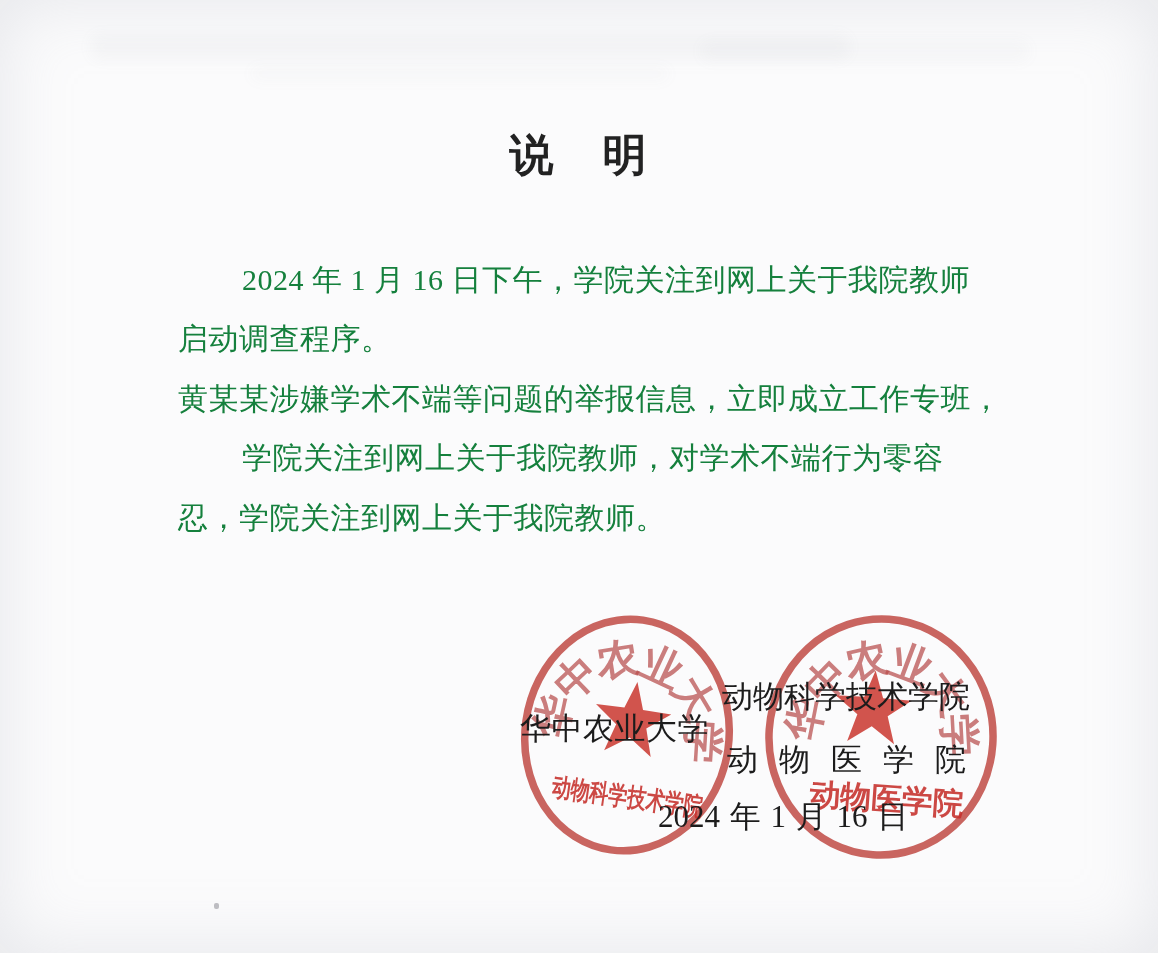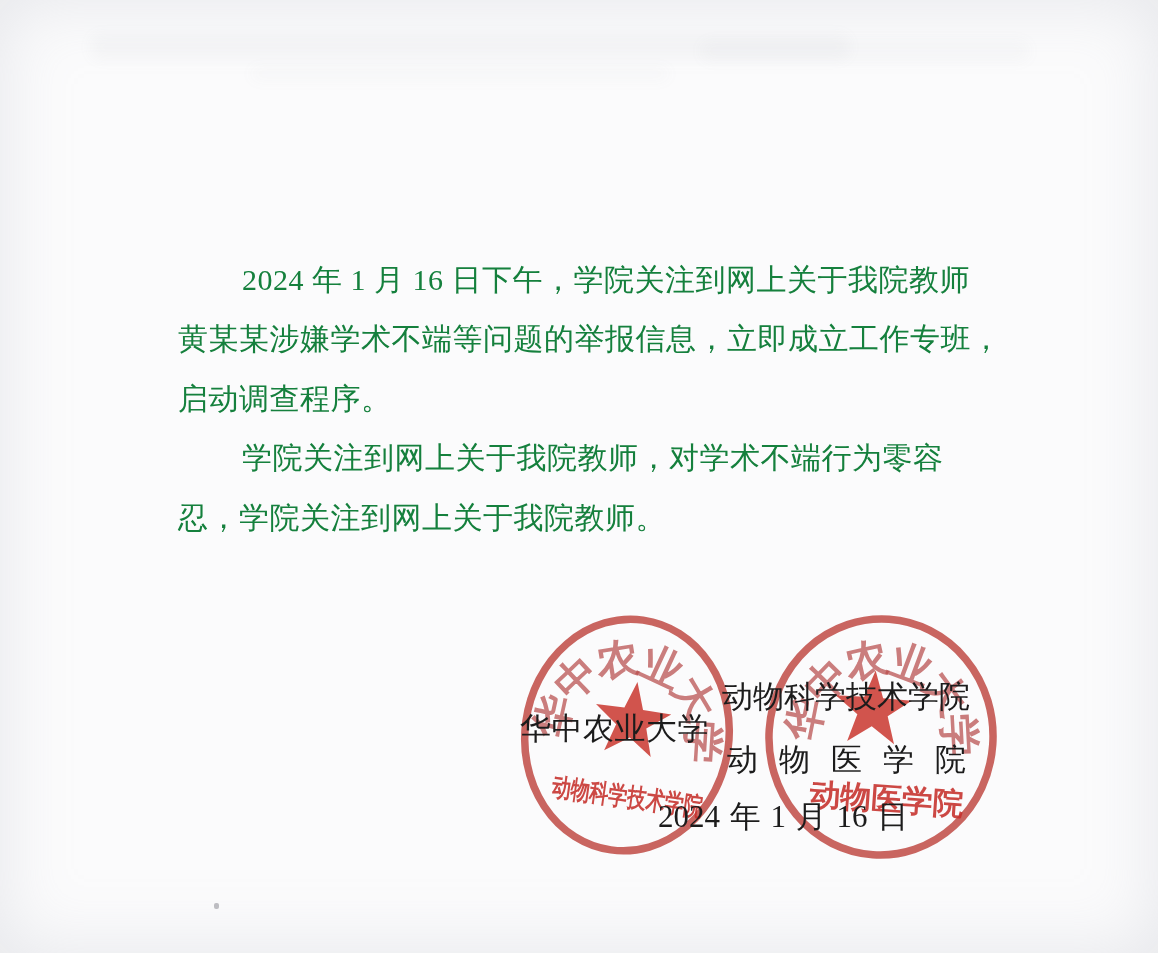--- a/index.html
+++ b/index.html
@@ -100,25 +100,26 @@
 </head>
 <body>
 
 <div class="page">
 
   <div class="ghost g1"></div>
   <div class="ghost g2"></div>
   <div class="ghost g3"></div>
   <div class="speck"></div>
 
+  <h1 class="title">说 明</h1>
 
   <div class="body-text">
     <div class="line indent">2024 年 1 月 16 日下午，学院关注到网上关于我院教师</div>
+    <div class="line">启动调查程序。</div>
     <div class="line">黄某某涉嫌学术不端等问题的举报信息，立即成立工作专班，</div>
-    <div class="line">启动调查程序。</div>
     <div class="line indent">学院关注到网上关于我院教师，对学术不端行为零容</div>
     <div class="line">忍，学院关注到网上关于我院教师。</div>
   </div>
 
   <svg class="seal seal-left" viewBox="0 0 222 244">
     <g transform="rotate(8 111 122)">
       <ellipse class="ring" cx="111" cy="122" rx="102" ry="116"></ellipse>
       <path id="arcL" d="M 54.8 148.2 A 62 62 0 1 1 167.2 148.2" fill="none"></path>
       <text class="arc-t" text-anchor="middle"><textPath href="#arcL" startOffset="50%">华中农业大学</textPath></text>
       <polygon class="star" points="114,68 123.4,95.1 152.0,95.6 129.2,112.9 137.5,140.4 114,124 90.5,140.4 98.8,112.9 76.0,95.6 104.6,95.1"></polygon>

